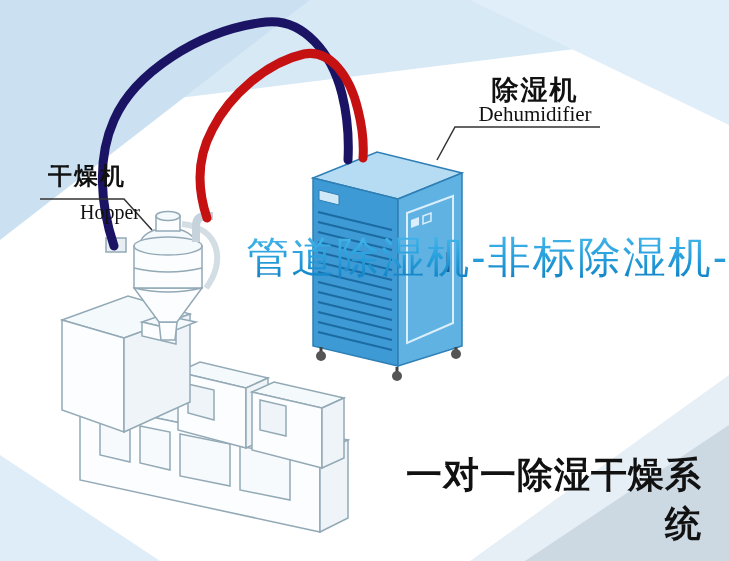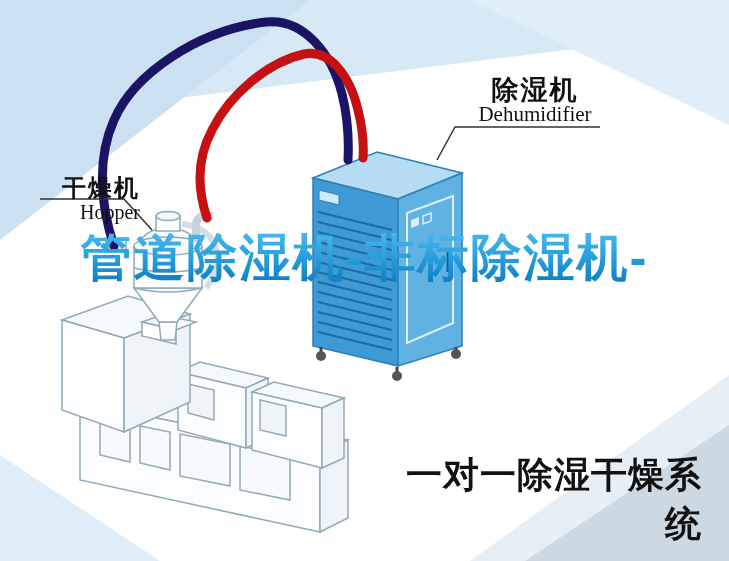--- a/index.html
+++ b/index.html
@@ -6,26 +6,26 @@
   .canvas{
     position:relative;width:729px;height:561px;overflow:hidden;background:#ffffff;
     font-family:"Liberation Sans",sans-serif;
   }
   .canvas svg{position:absolute;left:0;top:0;}
 
   
   .lbl{position:absolute;color:#111;}
   .dehu-cn{left:445px;top:72px;width:180px;text-align:center;font-size:27px;font-weight:bold;letter-spacing:2px;}
   .dehu-en{left:438px;top:102px;width:194px;text-align:center;font-size:21px;font-family:"Liberation Serif",serif;}
-  .dryer-cn{left:34px;top:172px;width:106px;text-align:right;font-size:24px;font-weight:bold;letter-spacing:2px;}
+  .dryer-cn{left:34px;top:160px;width:106px;text-align:center;font-size:24px;font-weight:bold;letter-spacing:2px;}
   .dryer-en{left:34px;top:201px;width:106px;text-align:right;font-size:20px;font-family:"Liberation Serif",serif;}
 
   .main-title{
-    position:absolute;left:0;right:0;top:233px;text-align:center;
-    font-weight:bold;font-size:51px;line-height:49px;letter-spacing:2px;
+    position:absolute;left:0;right:0;top:233px;text-align:right;
+    font-weight:normal;font-size:43px;line-height:49px;letter-spacing:2px;
     color:#1a8fd1;
     text-shadow:0 0 7px rgba(255,255,255,.95),0 0 2px #ffffff;
   }
   @supports (-webkit-background-clip: text){
     .main-title{
       background:linear-gradient(180deg,#47b7ea 0%,#2aa2de 45%,#0f7fc3 100%);
       -webkit-background-clip:text;background-clip:text;
       color:transparent;-webkit-text-fill-color:transparent;text-shadow:none;
     }
   }

